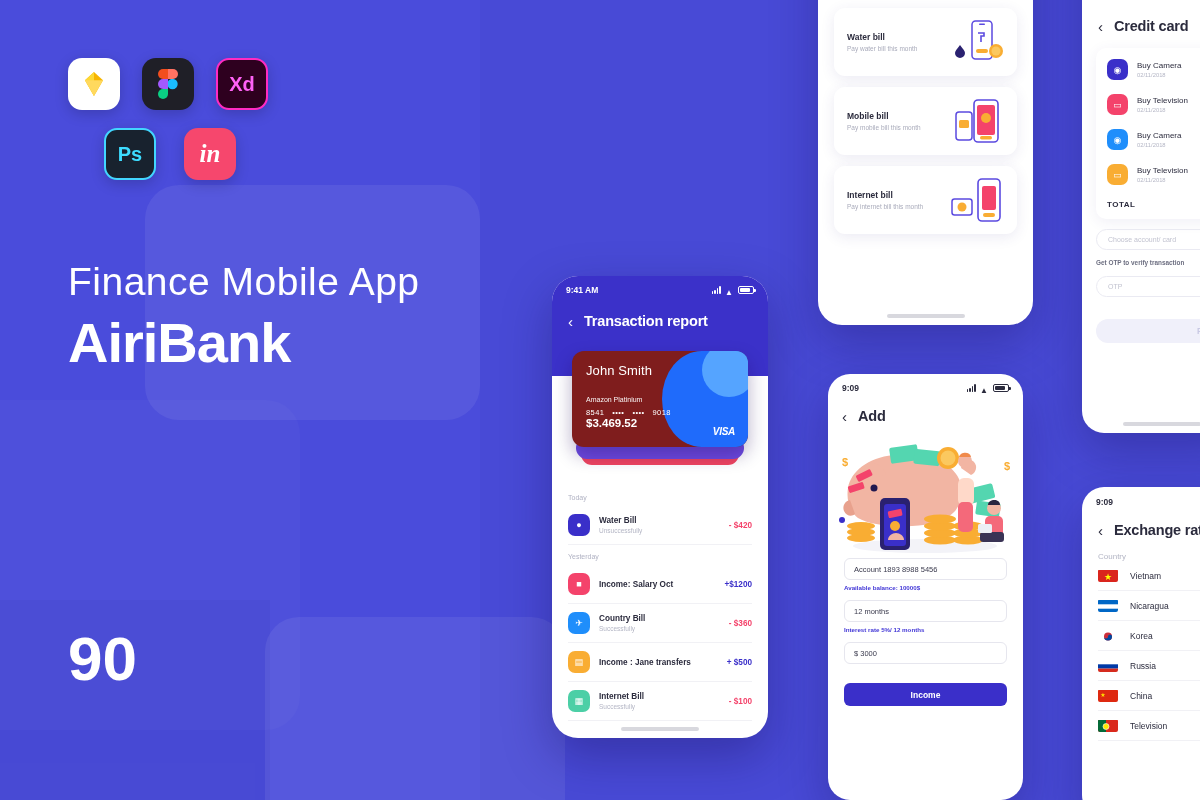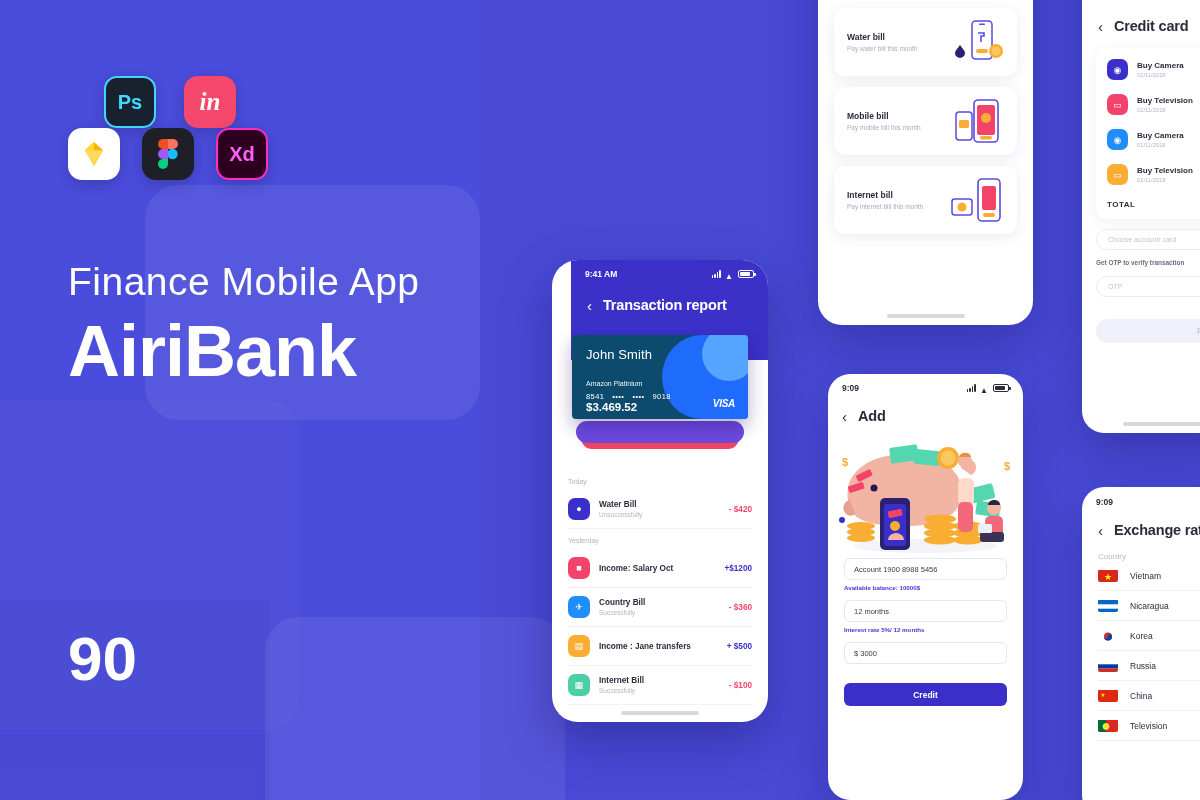--- a/index.html
+++ b/index.html
@@ -34,21 +34,21 @@
   .tool-figma svg { width:20px; height:30px; }
   .tool-xd { background:#2e001f; color:#ff61f6; border:2.5px solid #ff2bc2; border-radius:13px; font-size:20px; }
   .tool-ps { background:#18222e; color:#3ddcff; border:2.5px solid #42d6ff; border-radius:13px; font-size:20px; }
   .tool-in { background:#f6476d; color:#fff; font-style:italic; font-family:"Liberation Serif",serif; font-size:25px; }
 
   .hero-sub {
     margin-top:80px; color:#fff; font-size:39px; letter-spacing:.5px;
     font-weight:400;
   }
   .hero-title {
-    color:#fff; font-size:72px; font-weight:bold; letter-spacing:-1px;
+    color:#fff; font-size:56px; font-weight:bold; letter-spacing:-1px;
     line-height:1.05; margin-top:10px;
   }
   .hero-count { position:absolute; left:0; top:565px; color:#fff; font-size:62px; font-weight:bold; }
   .hero-screens { position:absolute; left:0; top:655px; color:#fff; font-size:43px; font-weight:400; }
 
   
   .phone { position:absolute; background:#fff; overflow:hidden; }
   .statusbar { display:flex; justify-content:space-between; align-items:center; padding:0 14px; font-size:8.5px; font-weight:bold; }
   .sb-icons { display:flex; align-items:center; gap:4px; }
   .bars { display:flex; align-items:flex-end; gap:1px; height:8px; }
@@ -60,30 +60,30 @@
   .batt { width:16px; height:8px; border:1px solid currentColor; border-radius:2px; position:relative; }
   .batt::after { content:""; position:absolute; left:1px; top:1px; bottom:1px; right:3px; background:currentColor; border-radius:1px; }
   .batt::before { content:""; position:absolute; right:-3px; top:2.2px; width:1.6px; height:3px; background:currentColor; border-radius:0 1px 1px 0; }
   .home-ind { position:absolute; bottom:7px; left:50%; transform:translateX(-50%); width:78px; height:4px; background:#d8d8de; border-radius:3px; }
 
   .navbar { display:flex; align-items:center; gap:11px; }
   .chev { font-size:15px; font-weight:300; line-height:1; }
   .nav-title { font-size:14.5px; font-weight:bold; letter-spacing:-.2px; }
 
   
-  #phoneTx { left:552px; top:260px; width:216px; height:462px; border-radius:26px;
-             box-shadow:0 18px 48px rgba(20,10,80,.34);padding-left:19px; }
+  #phoneTx { left:552px; top:276px; width:216px; height:462px; border-radius:26px;
+             box-shadow:0 18px 48px rgba(20,10,80,.34); }
   #phoneTx .tx-head { background:#3b31c9; height:100px; color:#fff; padding-top:9px; }
   #phoneTx .navbar { margin:18px 0 0 16px; }
   .card-wrap { position:absolute; left:20px; top:75px; width:176px; }
   .card-shadow2 { position:absolute; left:9px; top:92px; right:9px; height:22px; background:#f0455f; border-radius:11px; }
   .card-shadow1 { position:absolute; left:4px; top:86px; right:4px; height:22px; background:#6d4ae0; border-radius:11px; }
   .card-main {
-    position:relative; height:84px; border-radius:4px; overflow:hidden;
-    background:#0c4a6e; color:#fff; padding:12px 14px;
+    position:relative; height:96px; border-radius:12px; overflow:hidden;
+    background:#7f1d1d; color:#fff; padding:12px 14px;
     box-shadow:0 8px 18px rgba(30,10,90,.32);
   }
   .card-blue { position:absolute; right:0; top:0; width:86px; height:100%; background:#1f6bfb;
                border-radius:46% 0 0 46%/50% 0 0 50%; }
   .card-circle { position:absolute; right:-8px; top:-8px; width:54px; height:54px; border-radius:50%; background:#55a4ff; }
   .card-inner { position:relative; z-index:2; }
   .card-name { font-size:13px; font-weight:400; letter-spacing:.1px; }
   .card-brand { font-size:7px; margin-top:18px; opacity:.95; }
   .card-num { font-size:7.5px; margin-top:5px; letter-spacing:.4px; display:flex; gap:8px; }
   .card-bal { font-size:11.5px; font-weight:bold; margin-top:0; }
@@ -125,21 +125,21 @@
   
   #phoneCC { left:1082px; top:-92px; width:160px; height:525px; border-radius:22px;
              box-shadow:0 18px 48px rgba(20,10,80,.3); }
   #phoneCC .navbar { margin:14px 0 0 16px; color:#2b2b3d; }
   .cc-list { margin:14px 14px 0; background:#fff; border-radius:10px; box-shadow:0 3px 14px rgba(60,50,140,.08);
              padding:4px 11px 8px; }
   .cc-row { display:flex; align-items:center; padding:7px 0; }
   .cc-ico { width:21px; height:21px; border-radius:7px; display:flex; align-items:center; justify-content:center;
             color:#fff; font-size:9px; flex:none; }
   .cc-t { margin-left:9px; }
-  .cc-name { font-size:8px; font-weight:bold; color:#2b2b3d; white-space:nowrap; }
+  .cc-name { font-size:8px; font-weight:normal; color:#2b2b3d; white-space:nowrap; }
   .cc-date { font-size:5.8px; color:#b4b6c5; margin-top:2px; }
   .cc-total { font-size:8px; font-weight:bold; color:#2b2b3d; padding:8px 0 2px; letter-spacing:.5px; }
   .cc-field { margin:10px 14px 0; height:21px; border:1px solid #eaeaf2; border-radius:11px;
               display:flex; align-items:center; padding:0 11px; font-size:7px; color:#c2c3d0; }
   .cc-label { margin:9px 14px 0; font-size:6.4px; font-weight:bold; color:#6c6e80; }
   .cc-pay { margin:22px 14px 0; height:24px; border-radius:12px; background:#f0f0fa; color:#c9c9e4;
             display:flex; align-items:center; justify-content:flex-end; padding-right:16px;
             font-size:8.5px; font-weight:bold; }
 
   
@@ -155,42 +155,42 @@
 </head>
 <body>
 
 <div class="bg-shape bg-rect-d"></div>
 <div class="bg-shape bg-band"></div>
 <div class="bg-shape bg-rect-c"></div>
 <div class="bg-shape bg-rect-a"></div>
 <div class="bg-shape bg-rect-b"></div>
 
 <div class="hero">
-  <div class="tool-row second">
-    <div class="tool tool-ps">Ps</div>
-    <div class="tool tool-in">in</div>
-  </div>
   <div class="tool-row">
     <div class="tool tool-sketch">
       <svg viewBox="0 0 40 36">
           <path d="M8 13 L20 2 L32 13 L20 34 Z" fill="#f7b500"></path>
           <path d="M8 13 L20 2 L20 34 Z" fill="#fdd835"></path>
           <path d="M8 13 L32 13 L20 34 Z" fill="#ffd95e"></path>
         </svg>
     </div>
     <div class="tool tool-figma">
       <svg viewBox="0 0 20 30">
           <circle cx="14.5" cy="15" r="5.2" fill="#1abcfe"></circle>
           <path d="M5 0h5v10H5a5 5 0 010-10z" fill="#f24e1e"></path>
           <path d="M10 0h5a5 5 0 010 10h-5z" fill="#ff7262"></path>
           <path d="M5 10h5v10H5a5 5 0 010-10z" fill="#a259ff"></path>
           <path d="M5 20h5v5a5 5 0 11-5-5z" fill="#0acf83"></path>
         </svg>
     </div>
     <div class="tool tool-xd">Xd</div>
+  </div>
+  <div class="tool-row second">
+    <div class="tool tool-ps">Ps</div>
+    <div class="tool tool-in">in</div>
   </div>
 
   <div class="hero-sub">Finance Mobile App</div>
   <div class="hero-title">AiriBank</div>
   <div class="hero-count">90</div>
 </div>
 
 <div class="phone" id="phoneTx">
   <div class="tx-head">
     <div class="statusbar">
@@ -395,28 +395,28 @@
           <rect x="152" y="104" width="24" height="10" rx="3" fill="#3a3355"></rect>
           <rect x="150" y="96" width="14" height="9" rx="1.5" fill="#eceff5"></rect>
         </g>
       <text x="14" y="38" font-size="11" fill="#f9ad33" font-family="sans-serif" font-weight="bold">$</text>
       <text x="176" y="42" font-size="11" fill="#f9ad33" font-family="sans-serif" font-weight="bold">$</text>
       <circle cx="14" cy="92" r="3" fill="#3a2fc9"></circle>
     </svg>
   </div>
 
   <div id="addFields">
-      <div class="fld">Account 1900 8988 5456</div>
+      <div class="fld">Account 1893 8988 5456</div>
       <div class="fld-note">Available balance: 10000$</div>
       <div class="fld">12 months</div>
       <div class="fld-note">Interest rate 5%/ 12 months</div>
       <div class="fld">$ 3000</div>
       <div style="height: 5px;"></div>
     </div>
-  <div class="btn-verify">Credit</div>
+  <div class="btn-verify">Income</div>
 </div>
 
 <div class="phone" id="phoneCC">
   <div style="padding-top:96px"></div>
   <div class="navbar">
     <span class="chev">‹</span>
     <span class="nav-title">Credit card</span>
   </div>
   <div class="cc-list" id="ccList">
       <div class="cc-row">

